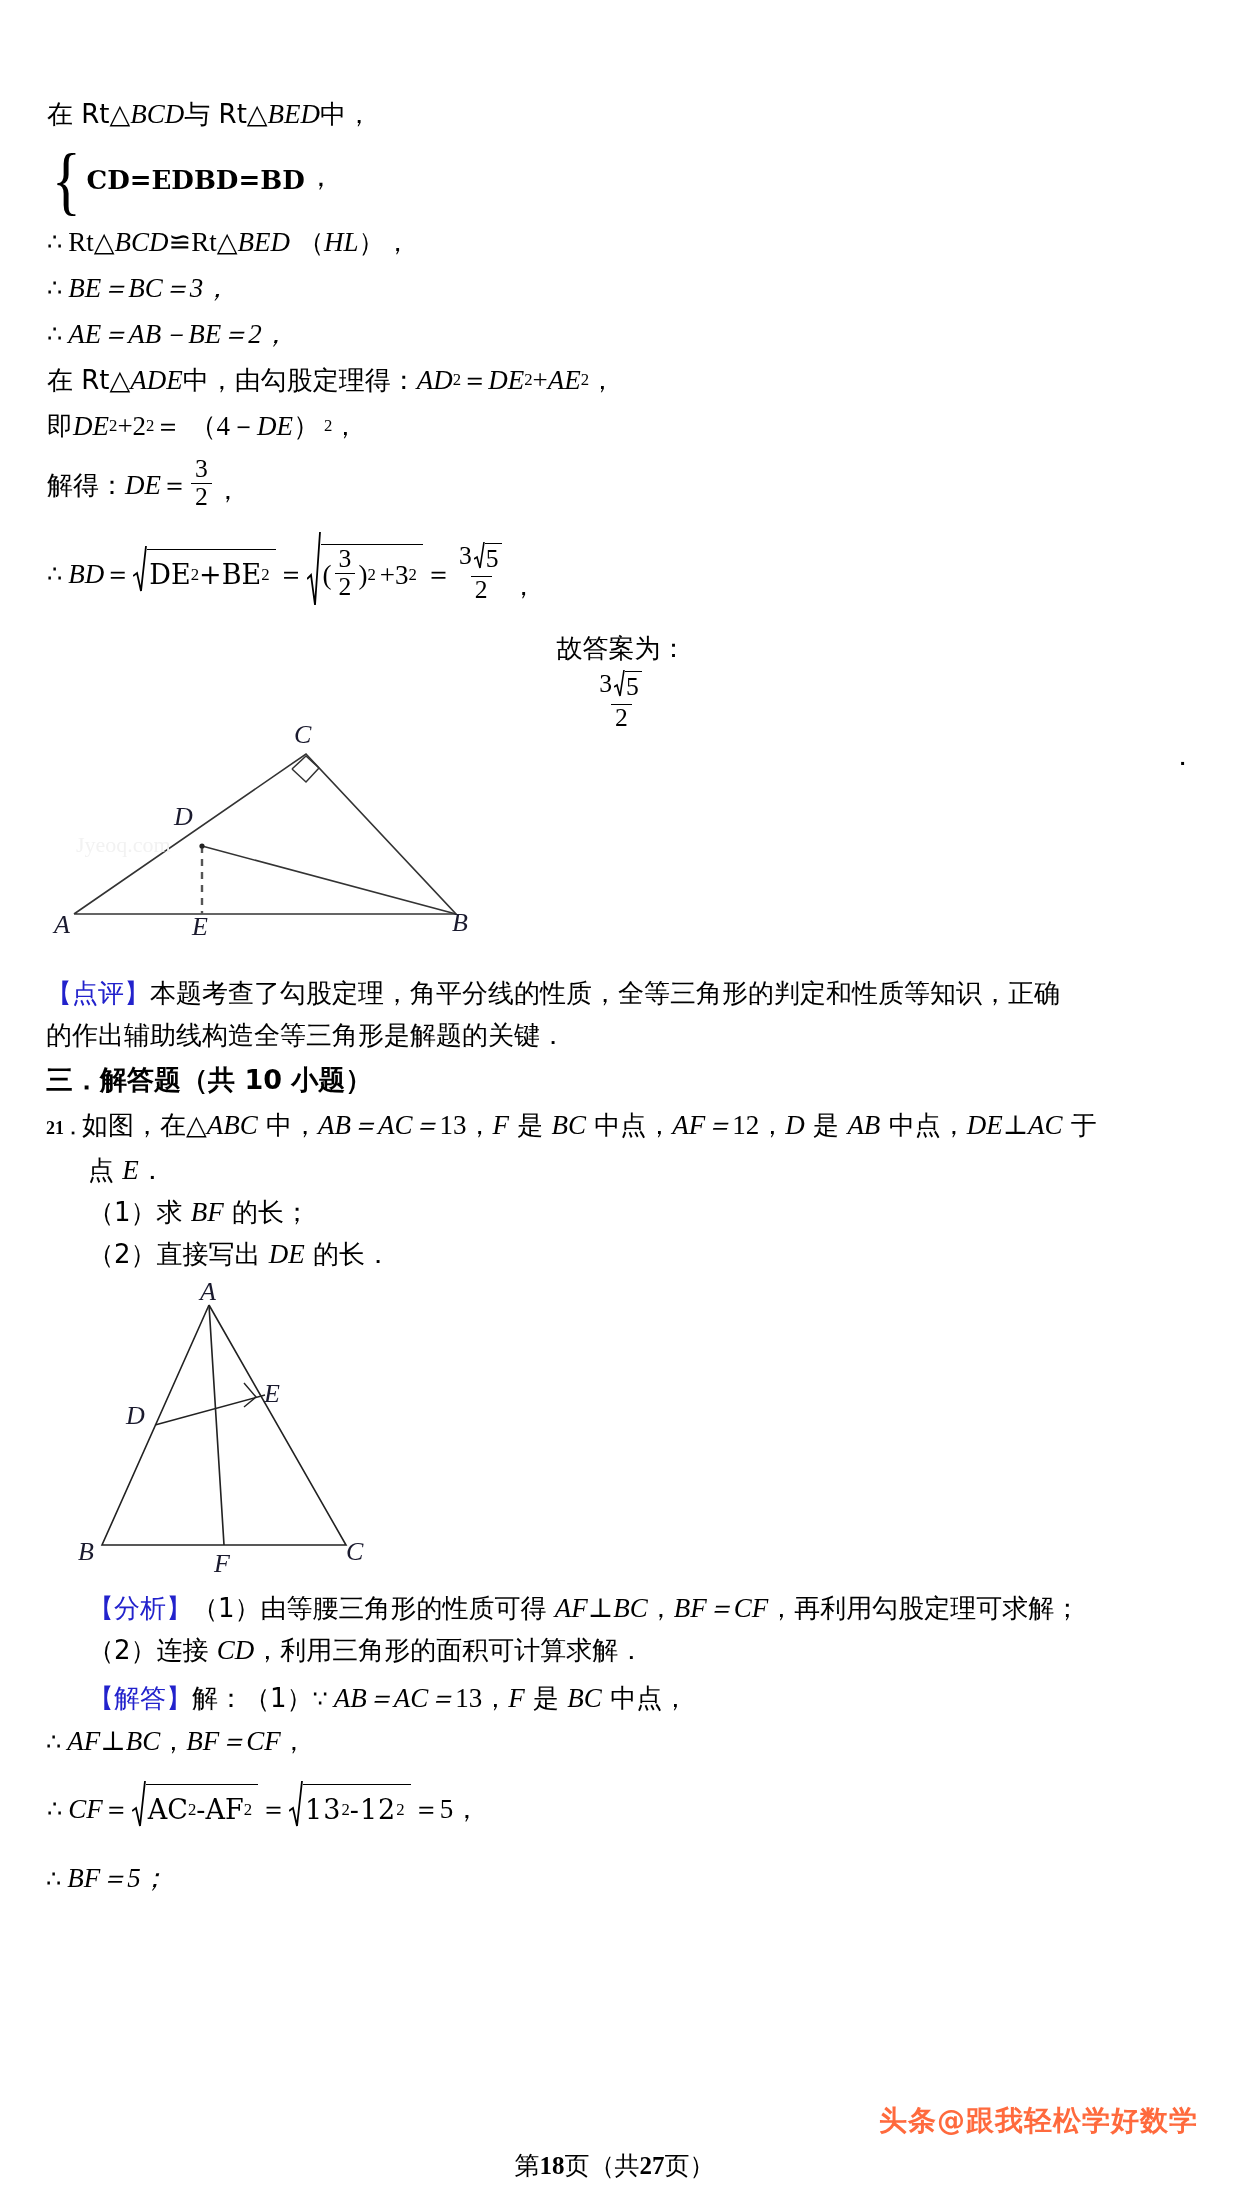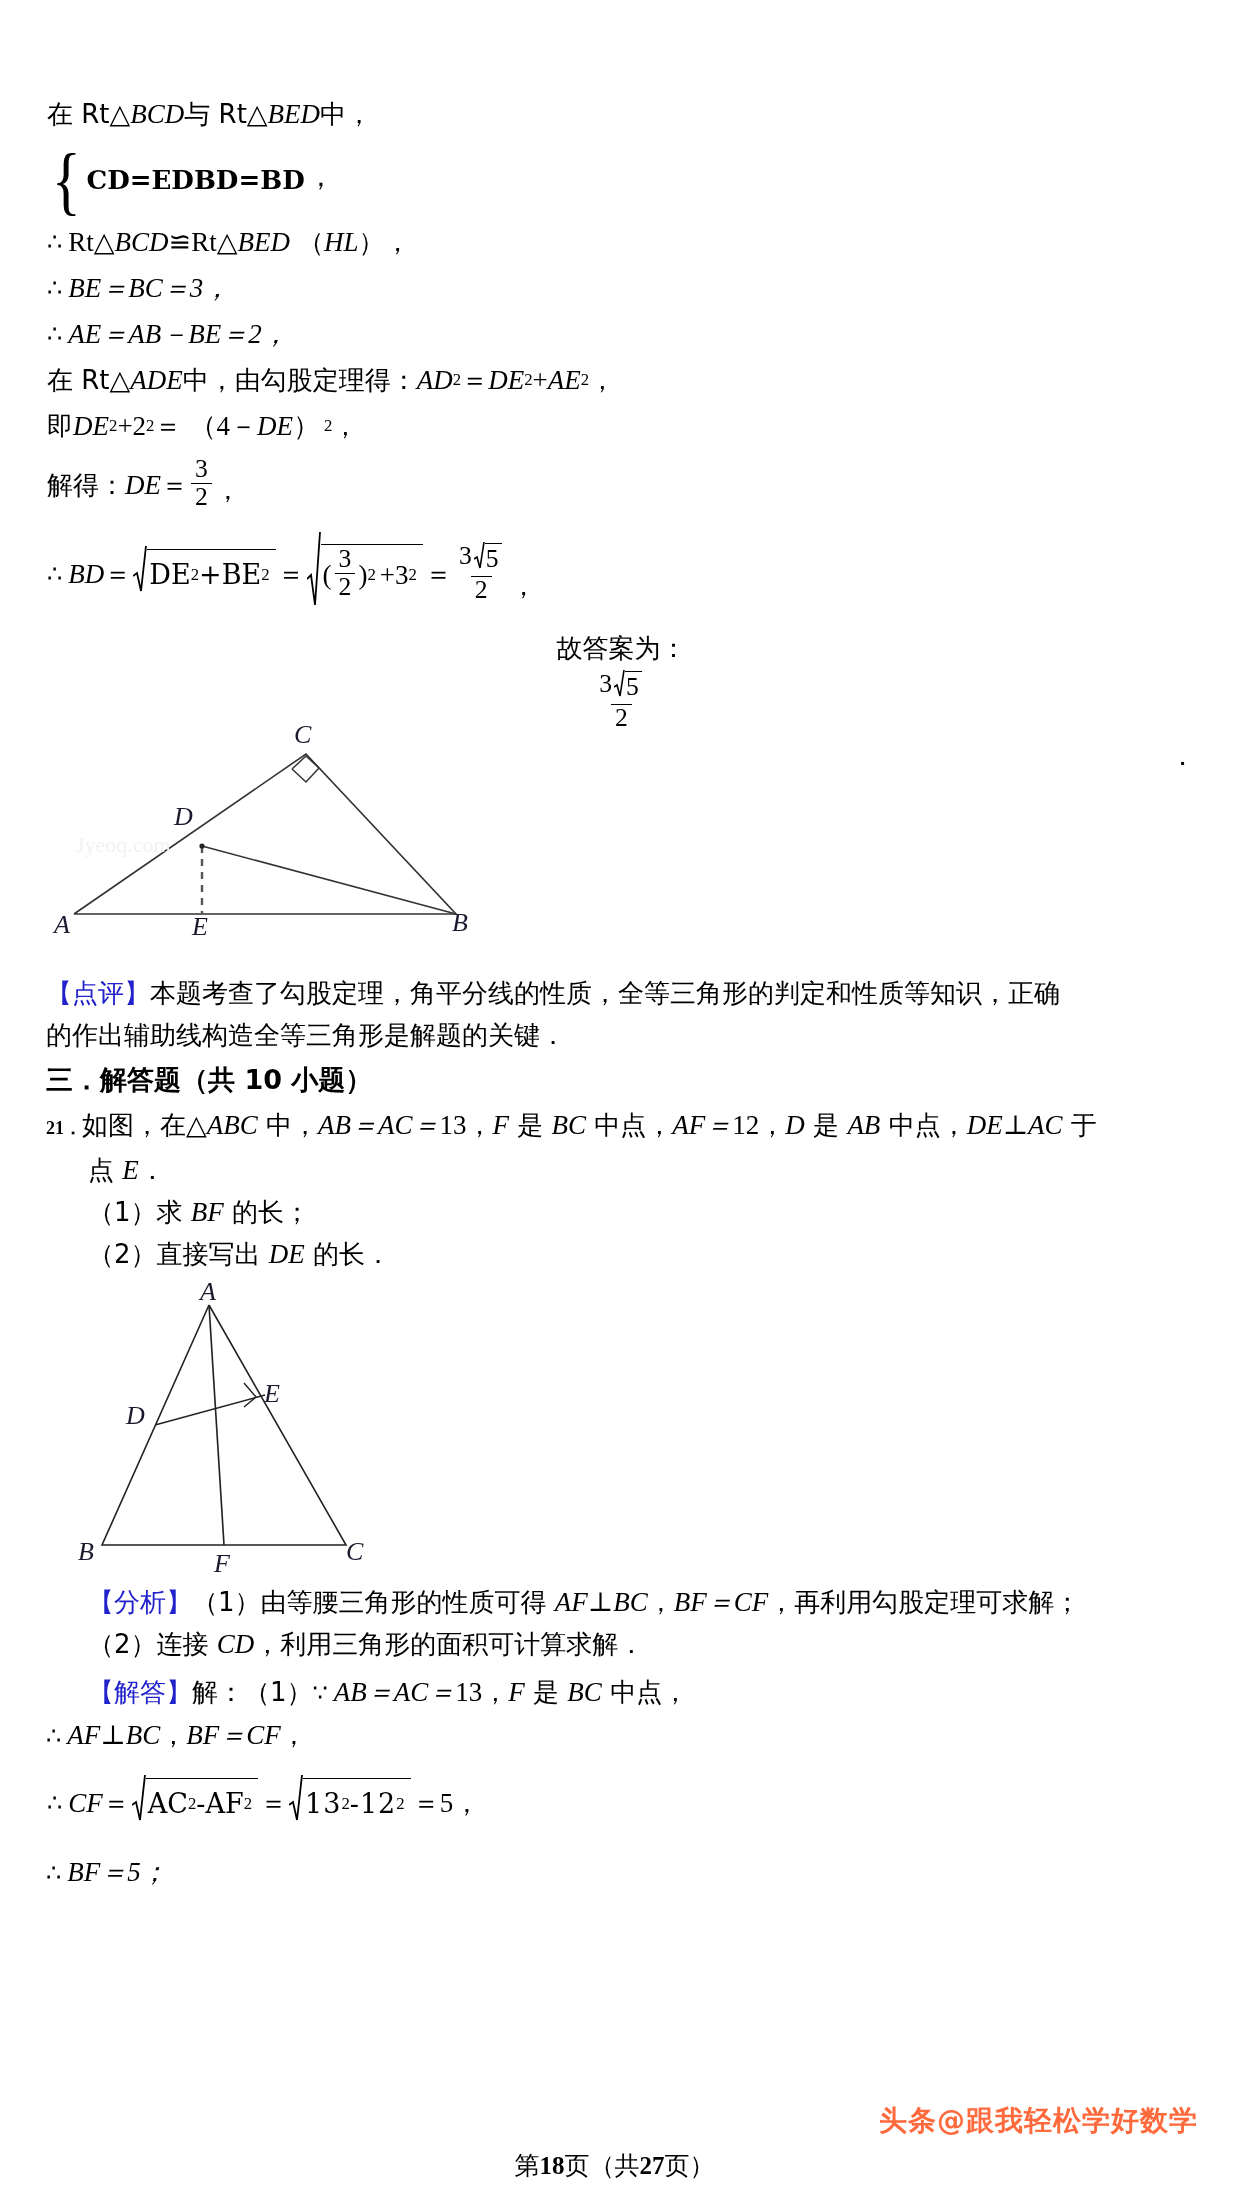--- a/index.html
+++ b/index.html
@@ -396,21 +396,21 @@
         <polyline points="160,96 172,110 160,120" fill="none" stroke="#222" stroke-width="1.4"></polyline>
       </svg>
       <span class="lbl" style="left:116px;top:-10px;">A</span>
       <span class="lbl" style="left:180px;top:92px;">E</span>
       <span class="lbl" style="left:42px;top:114px;">D</span>
       <span class="lbl" style="left:-6px;top:250px;">B</span>
       <span class="lbl" style="left:130px;top:262px;">F</span>
       <span class="lbl" style="left:262px;top:250px;">C</span>
     </div>
 
-    <div class="para" style="margin-top:4px;">
+    <div class="para" style="margin-top:10px;">
       <div class="indent1" style="white-space:nowrap;">
         <span class="tag">【分析】</span><span class="cn">（1）</span><span class="cn">由等腰三角形的性质可得 </span><span class="it">AF</span><span>⊥</span><span class="it">BC</span><span class="cn">，</span><span class="it">BF＝CF</span><span class="cn">，再利用勾股定理可求解；</span>
       </div>
       <div class="indent1">
         <span class="cn">（2）</span><span class="cn">连接 </span><span class="it">CD</span><span class="cn">，利用三角形的面积可计算求解．</span>
       </div>
     </div>
 
     <div class="para" style="margin-top:6px;">
       <div class="indent1" style="white-space:nowrap;">

